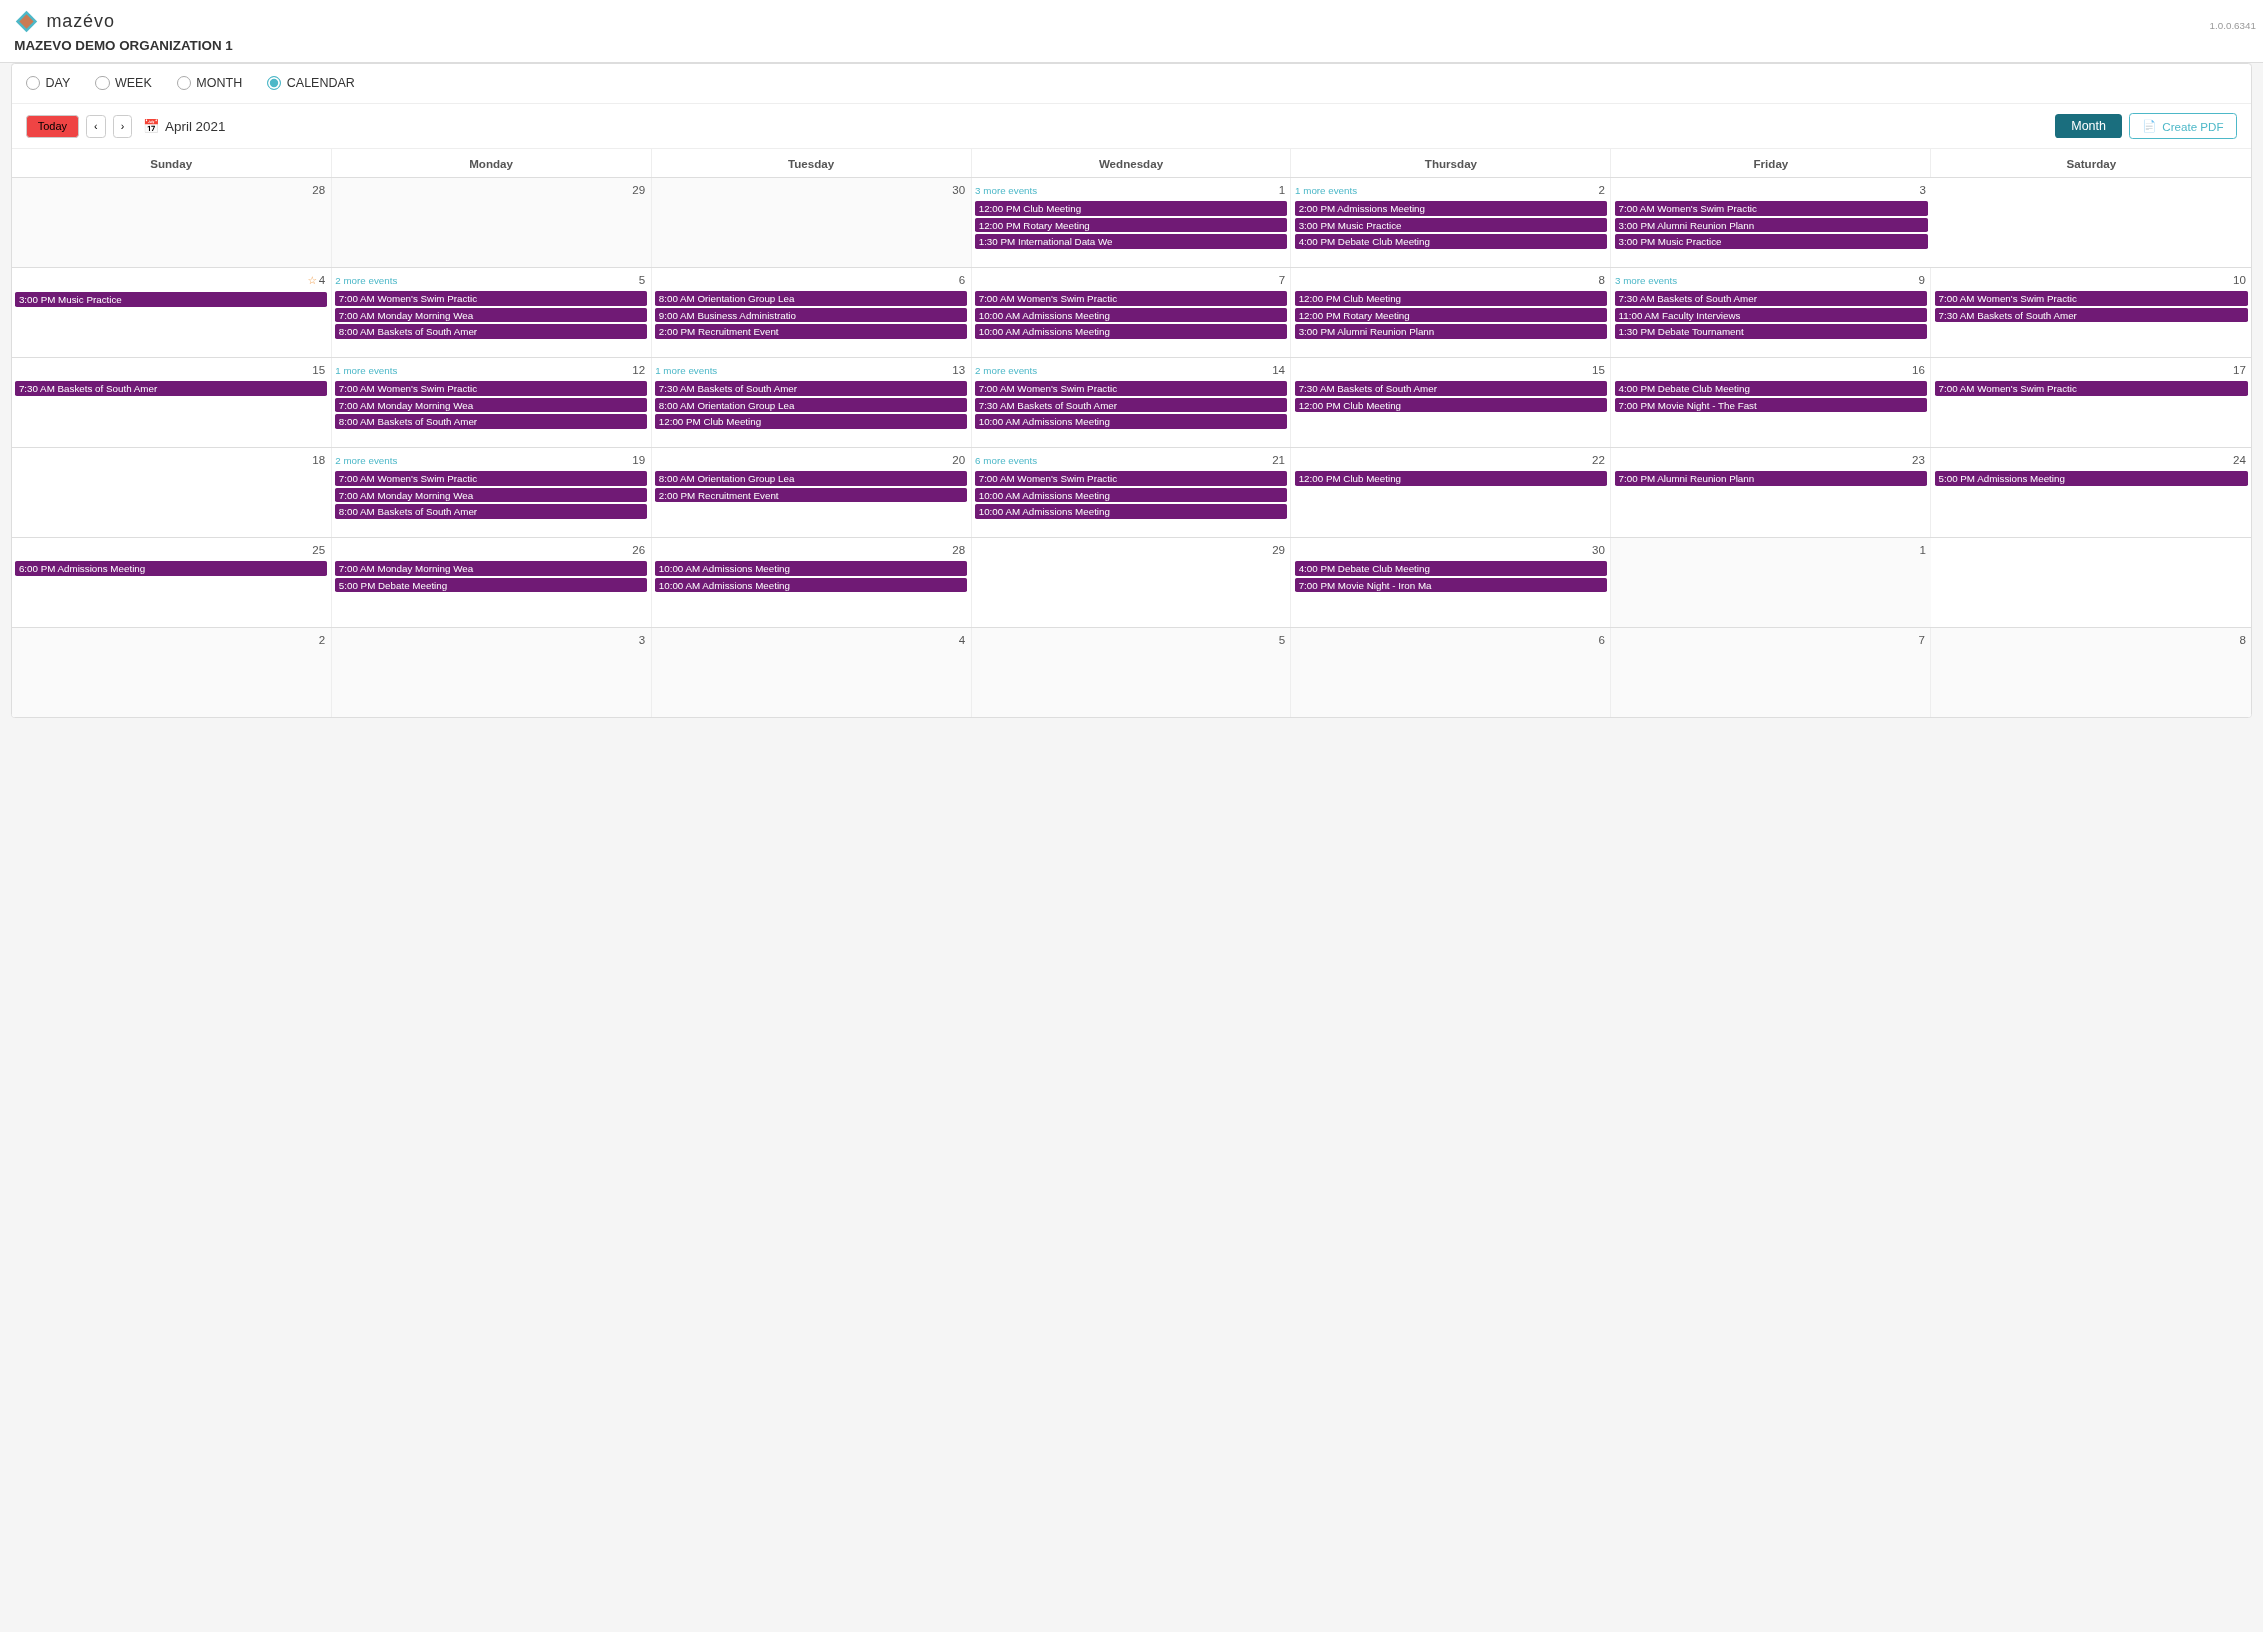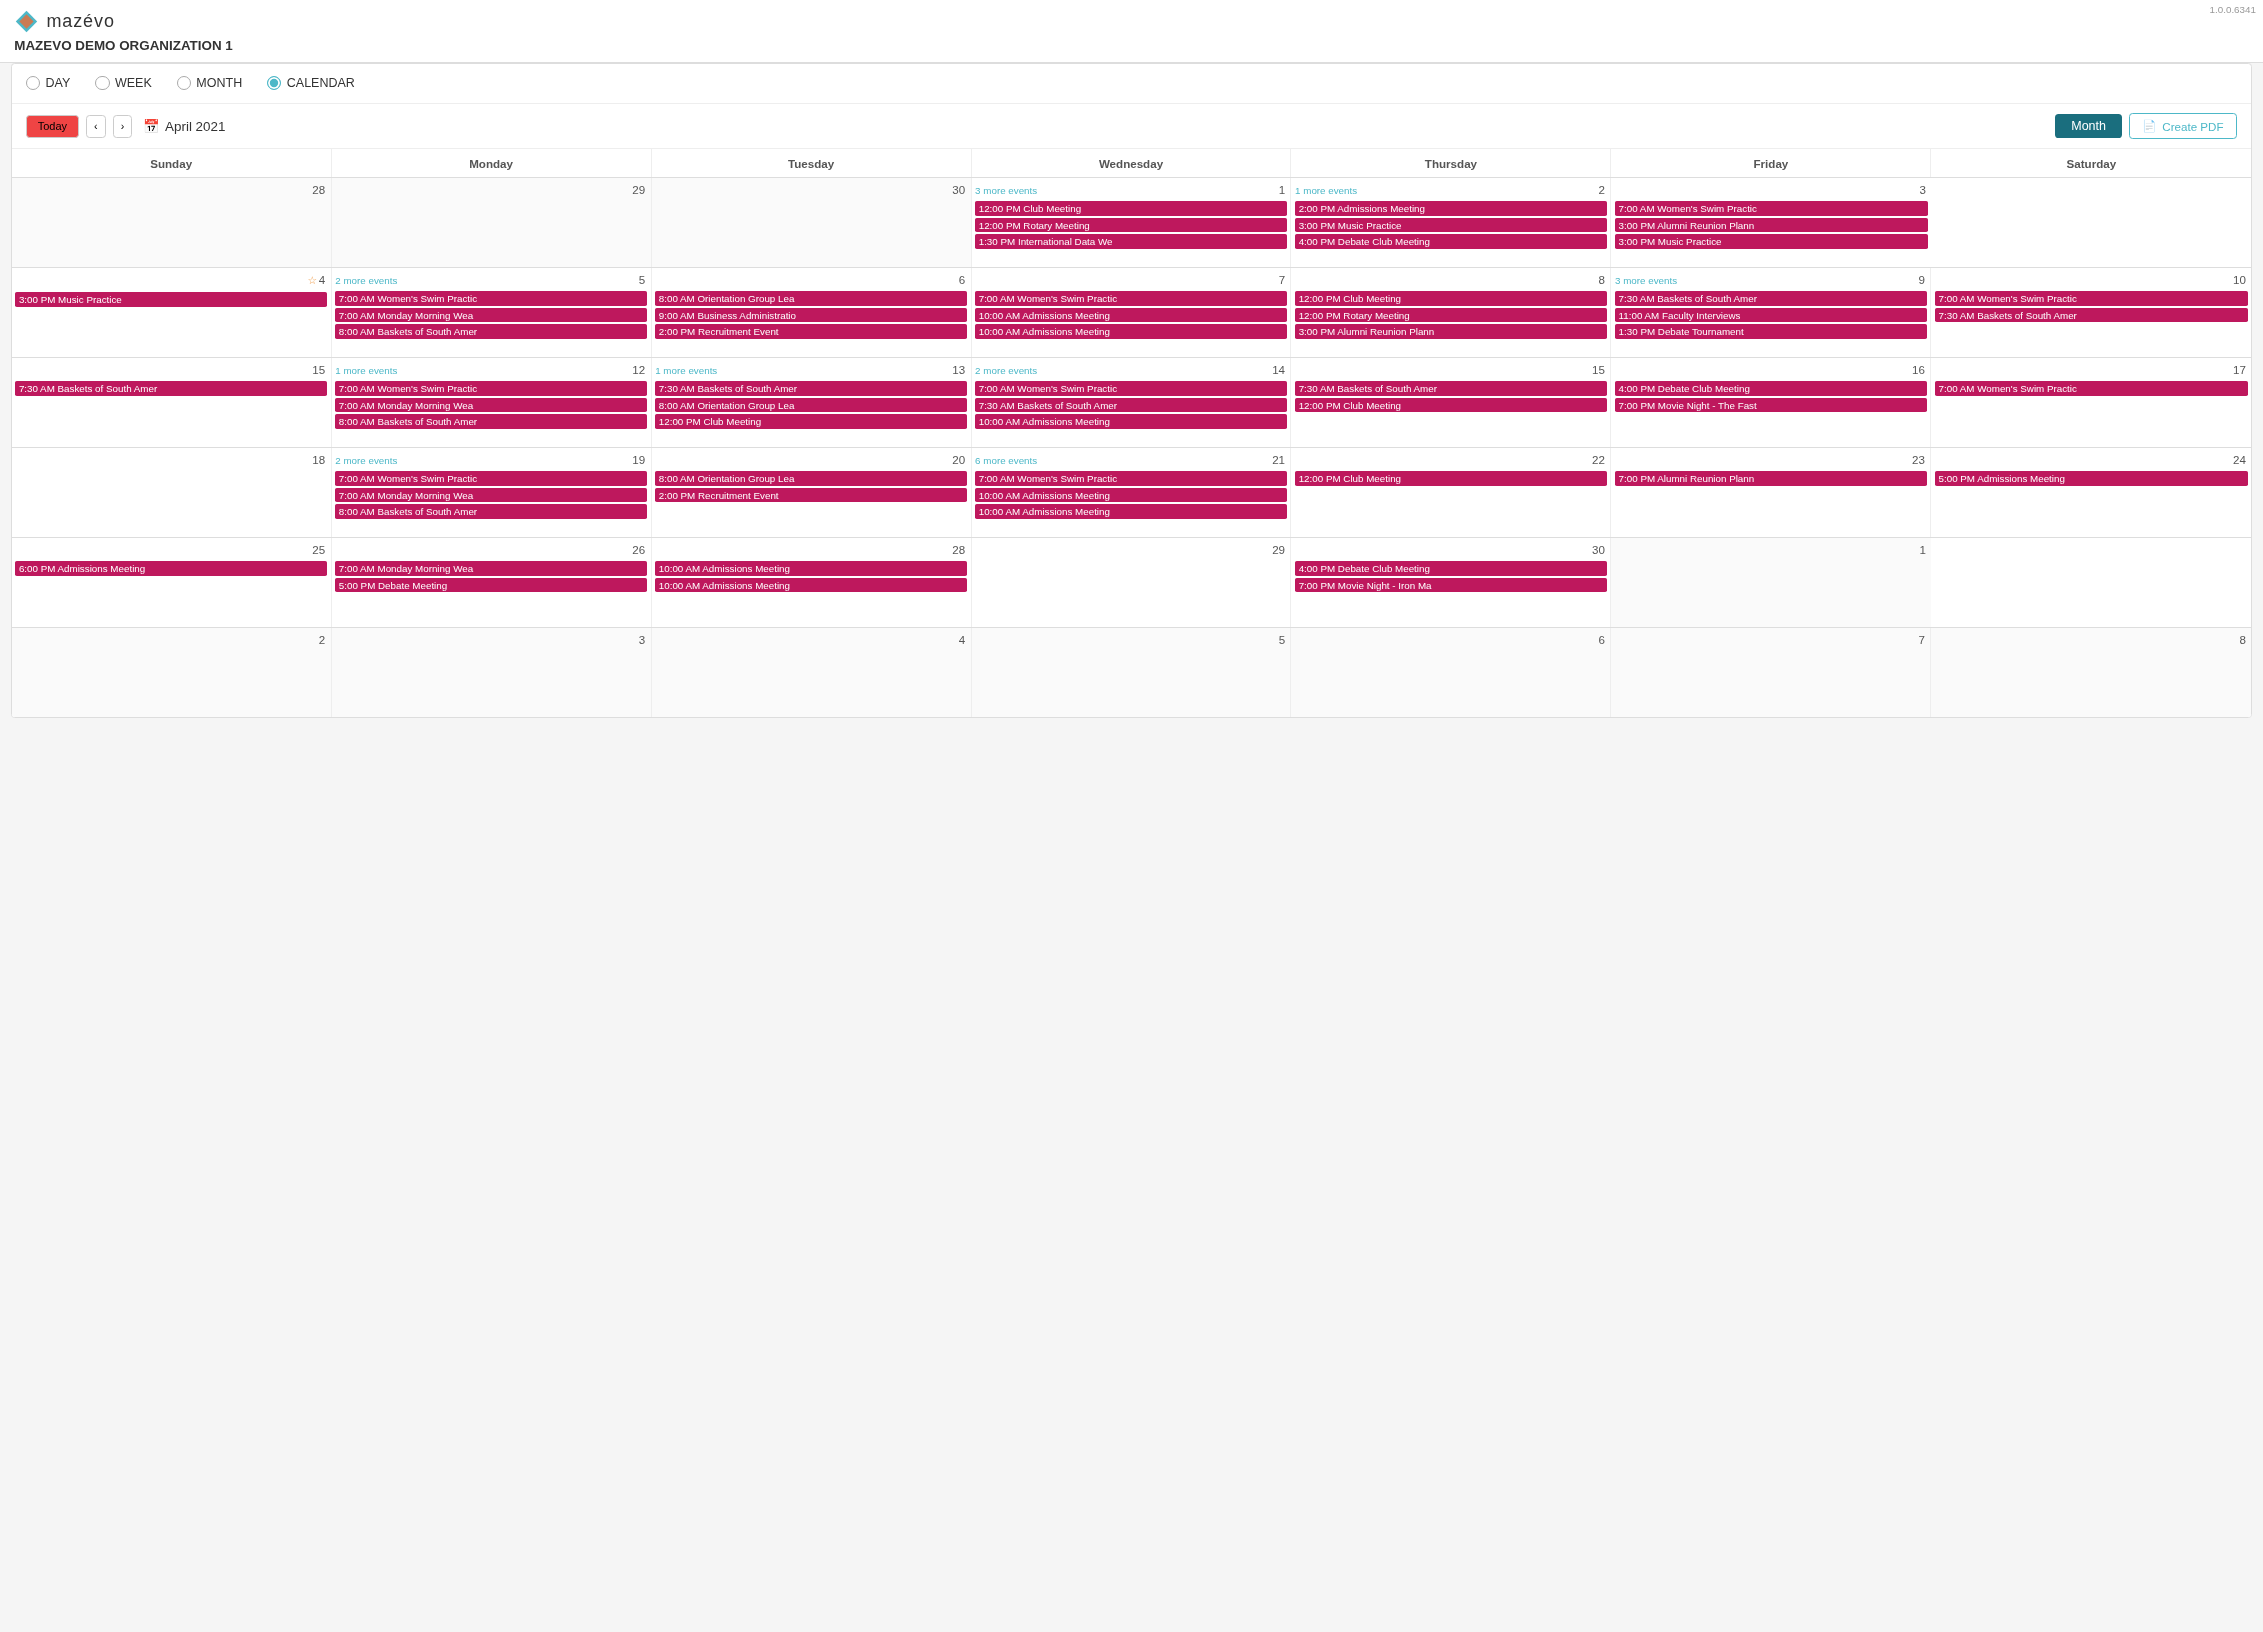--- a/index.html
+++ b/index.html
@@ -1,18 +1,18 @@
 <!DOCTYPE html>
 <html style="font-size:14.3px"><head>
   <meta charset="utf-8">
   <style>
     * { box-sizing: border-box; margin: 0; padding: 0; }
     body { font-family: Arial, sans-serif; background: #f5f5f5; font-size: 11.6px; color: #333; }
 
-    .version { position: fixed; top: 4px; right: 7.1px; font-size: 9.8px; color: #999; }
+    .version { position: fixed; top: 20px; right: 7.1px; font-size: 9.8px; color: #999; }
 
     .top-bar { background: #fff; padding: 9px 14.3px; border-bottom: 0.9px solid #ddd; }
     .logo-row { display: flex; align-items: center; gap: 7.1px; margin-bottom: 3.6px; }
     .logo-diamond { width: 25px; height: 25px; }
     .logo-text { font-size: 18px; font-weight: 300; color: #333; letter-spacing: 0.9px; }
     .org-name { font-size: 13.4px; font-weight: bold; color: #333; margin-top: 1.8px; }
 
     .calendar-panel { margin: 0 10.7px 10.7px 10.7px; background: #fff; border: 0.9px solid #ddd; border-radius: 3.6px; overflow: hidden; }
 
     .panel-header { background: #4db8c8; color: #fff; padding: 10.7px 14.3px; display: flex; justify-content: space-between; align-items: center; }
@@ -41,21 +41,21 @@
     .week-row { display: grid; grid-template-columns: repeat(7, 1fr); border-bottom: 0.9px solid #ddd; min-height: 89px; }
     .week-row:last-child { border-bottom: none; }
 
     .day-cell { border-right: 0.9px solid #eee; padding: 3.6px; min-height: 89px; vertical-align: top; position: relative; background: #fff; }
     .day-cell:last-child { border-right: none; }
     .day-cell.other-month { background: #fafafa; }
 
     .day-number { text-align: right; font-size: 11.6px; color: #555; margin-bottom: 1.8px; padding: 1.8px 1.8px; }
     .star-icon { color: #f0a050; font-size: 10.7px; display: inline-block; margin-right: 1.8px; }
 
-    .event-item { background: #be185d; color: #fff; font-size: 9.8px; padding: 1.8px 3.6px; margin-bottom: 1.8px; border-radius: 1.8px; white-space: nowrap; overflow: hidden; text-overflow: ellipsis; cursor: pointer; }
+    .event-item { background: #701a75; color: #fff; font-size: 9.8px; padding: 1.8px 3.6px; margin-bottom: 1.8px; border-radius: 1.8px; white-space: nowrap; overflow: hidden; text-overflow: ellipsis; cursor: pointer; }
     .more-events { font-size: 9.8px; color: #4db8c8; cursor: pointer; margin-bottom: 1.8px; font-weight: 500; }
 
     .day-cell-top { display: flex; align-items: center; justify-content: flex-end; gap: 1.8px; margin-bottom: 1.8px; }
     .day-cell-top .more-events { margin-bottom: 0; justify-content: flex-start; flex: 1; }
   </style>
 </head>
 <body>
 
 <div class="version">1.0.0.6341</div>
 

